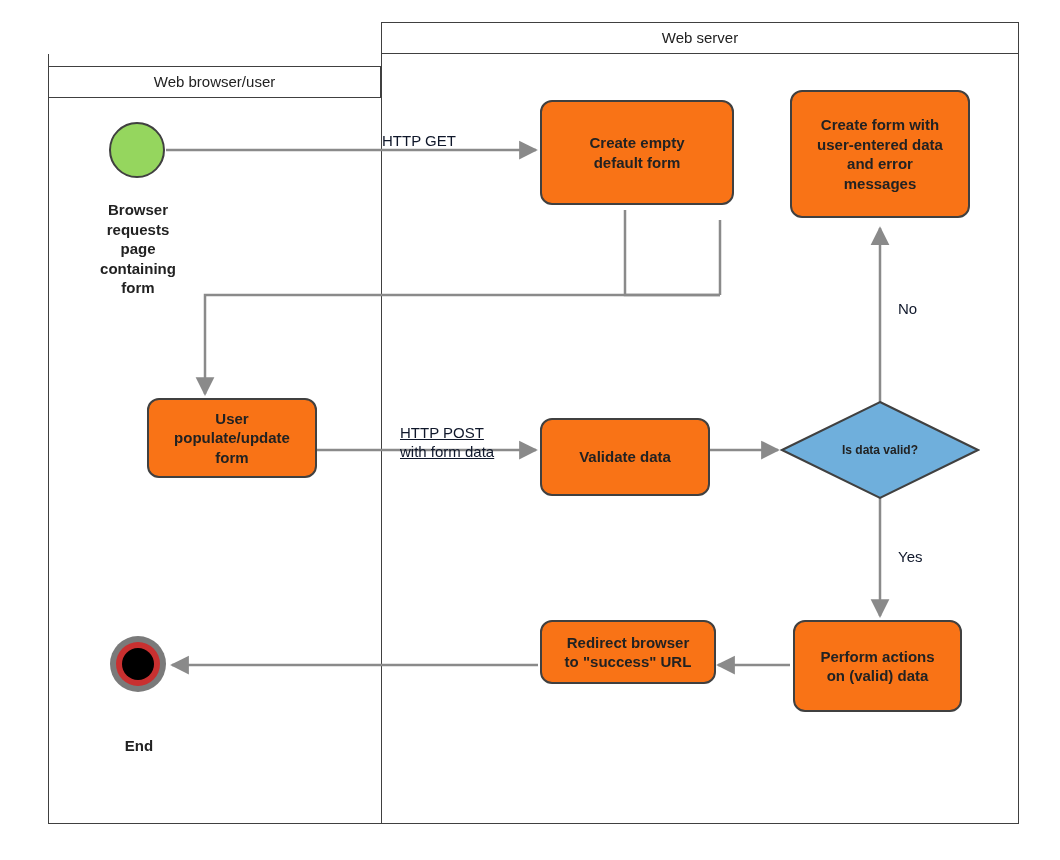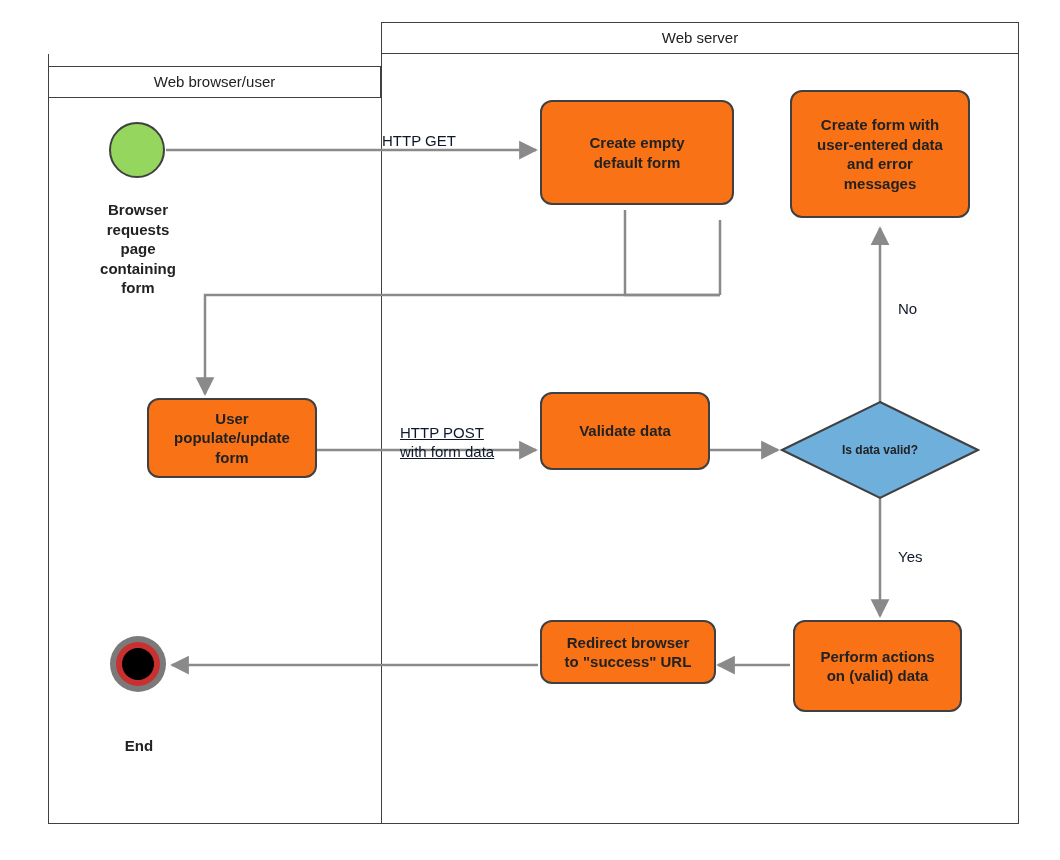--- a/index.html
+++ b/index.html
@@ -171,21 +171,21 @@
 
 <div class="node-box" style="left:790px; top:90px; width:180px; height:128px; white-space:pre-line;">Create form with
 user-entered data
 and error
 messages</div>
 
 <div class="node-box" style="left:118px; top:398px; width:170px; height:80px; white-space:pre-line;margin-left:29px;">User
 populate/update
 form</div>
 
-<div class="node-box" style="left:540px; top:392px; width:170px; height:78px;">Validate data</div>
+<div class="node-box" style="left:540px; top:418px; width:170px; height:78px;">Validate data</div>
 
 <div class="diamond" style="left:780px; top:400px; width:200px; height:100px;">
   <svg width="200" height="100" viewBox="0 0 200 100">
     <polygon points="100,2 198,50 100,98 2,50" fill="#6fafdc" stroke="#404040" stroke-width="2"></polygon>
   </svg>
   <div class="diamond-text">Is data valid?</div>
 </div>
 
 <div class="node-box" style="left:793px; top:620px; width:169px; height:92px; white-space:pre-line;">Perform actions
 on (valid) data</div>

